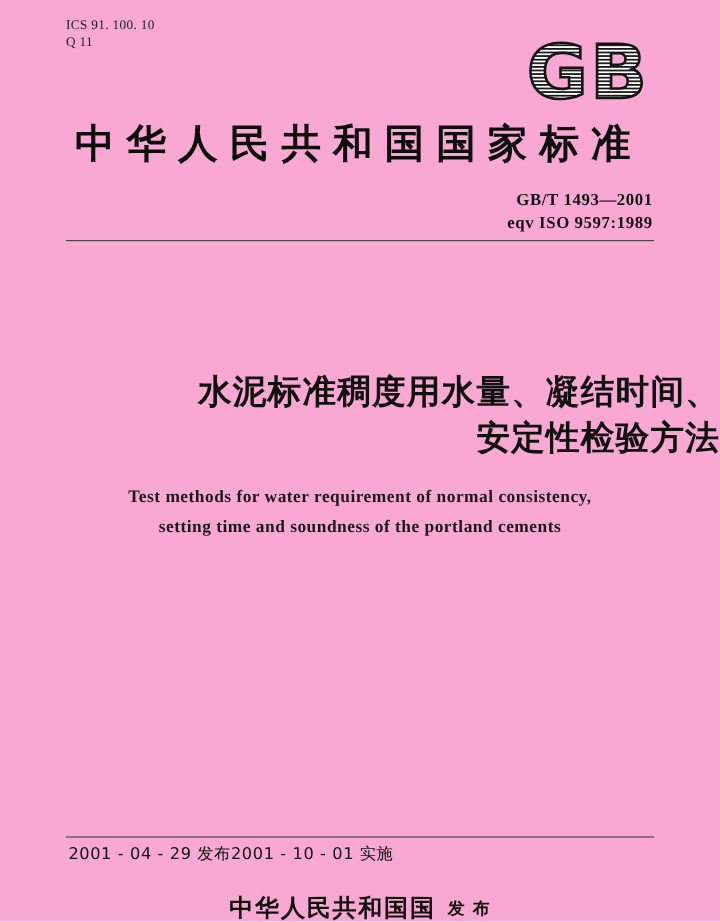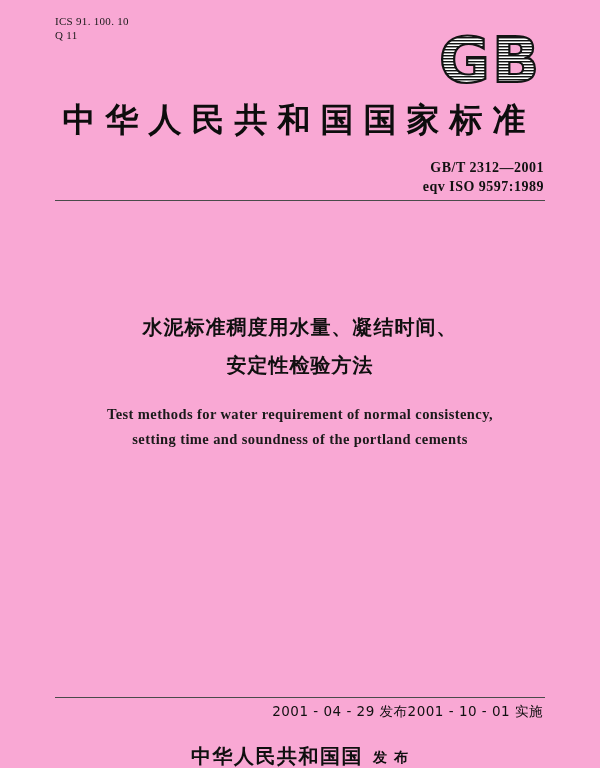--- a/index.html
+++ b/index.html
@@ -82,24 +82,24 @@
     border-top: 1px solid #4a4a4a;
   }
   .rule-top { top: 200px; }
   .rule-bottom { top: 697px; }
 
   
   .doc-title {
     position: absolute;
     left: 0; right: 0;
     top: 308px;
-    text-align: center;
-    font-family: "DejaVu Sans", sans-serif;
-    font-weight: bold;
-    font-size: 20px;
+    text-align: right;
+    font-family: "DejaVu Sans", sans-serif;
+    font-weight: bold;
+    font-size: 28px;
     line-height: 38px;
     letter-spacing: 1px;
     color: #101010;
   }
   .doc-title .l2 { display: block; }
 
   
   .en-title {
     position: absolute;
     left: 0; right: 0;
@@ -114,21 +114,21 @@
   }
   .en-title .l2 { display: block; }
 
   
   .dates {
     position: absolute;
     left: 57px;
     right: 57px;
     top: 703px;
     display: flex;
-    justify-content: flex-end;
+    justify-content: flex-start;
     font-family: "DejaVu Sans", sans-serif;
     font-size: 13.5px;
     letter-spacing: 0.5px;
     color: #111;
   }
   .date-item { white-space: pre; }
 
   
   .issuer {
     position: absolute;
@@ -180,21 +180,21 @@
       <g clip-path="url(#gbclip)">
         <rect x="0" y="0" width="108" height="62" fill="url(#hatch)"></rect>
       </g>
       <text x="2" y="54" font-family="DejaVu Sans, sans-serif" font-weight="bold" font-size="62" letter-spacing="2" fill="none" stroke="#141414" stroke-width="2.2">GB</text>
     </svg>
   </div>
 
   <div class="nat-title">中华人民共和国国家标准</div>
 
   <div class="std-nums">
-    <div>GB/T 2312—2001</div>
+    <div>GB/T 1493—2001</div>
     <div>eqv ISO 9597:1989</div>
   </div>
 
   <div class="rule rule-top"></div>
 
   <div class="doc-title">
     <span class="l1">水泥标准稠度用水量、凝结时间、</span>
     <span class="l2">安定性检验方法</span>
   </div>
 

